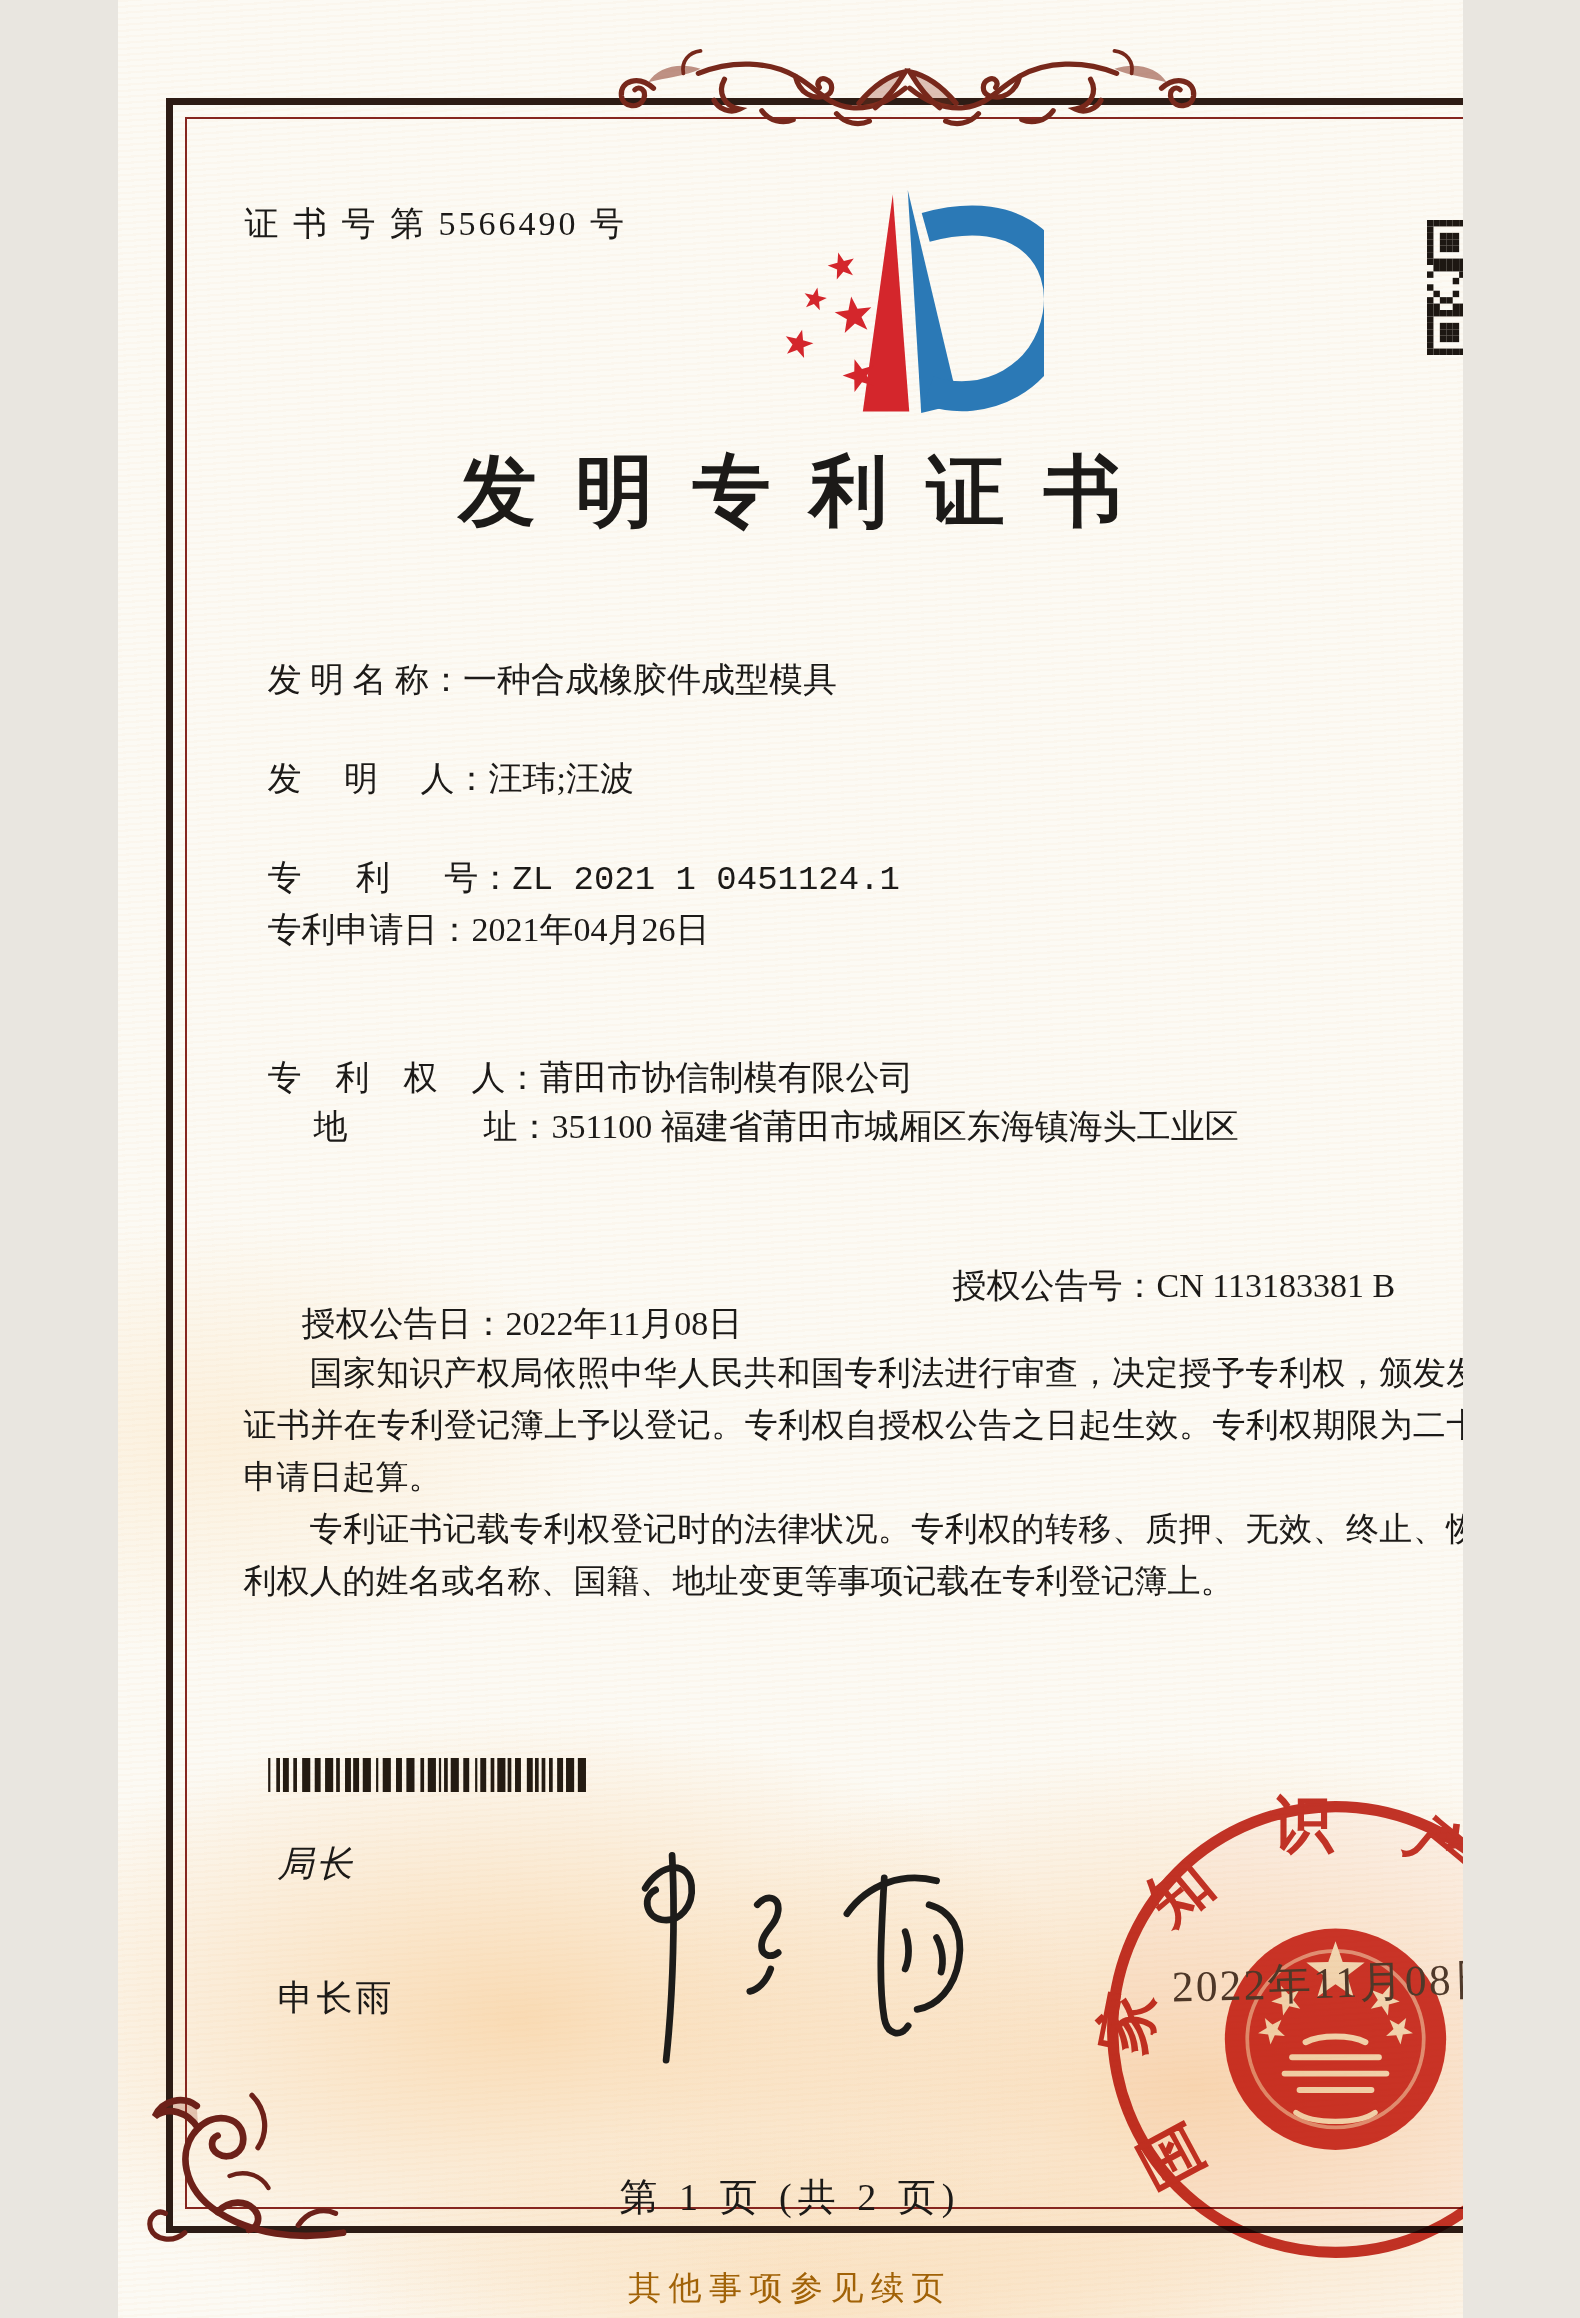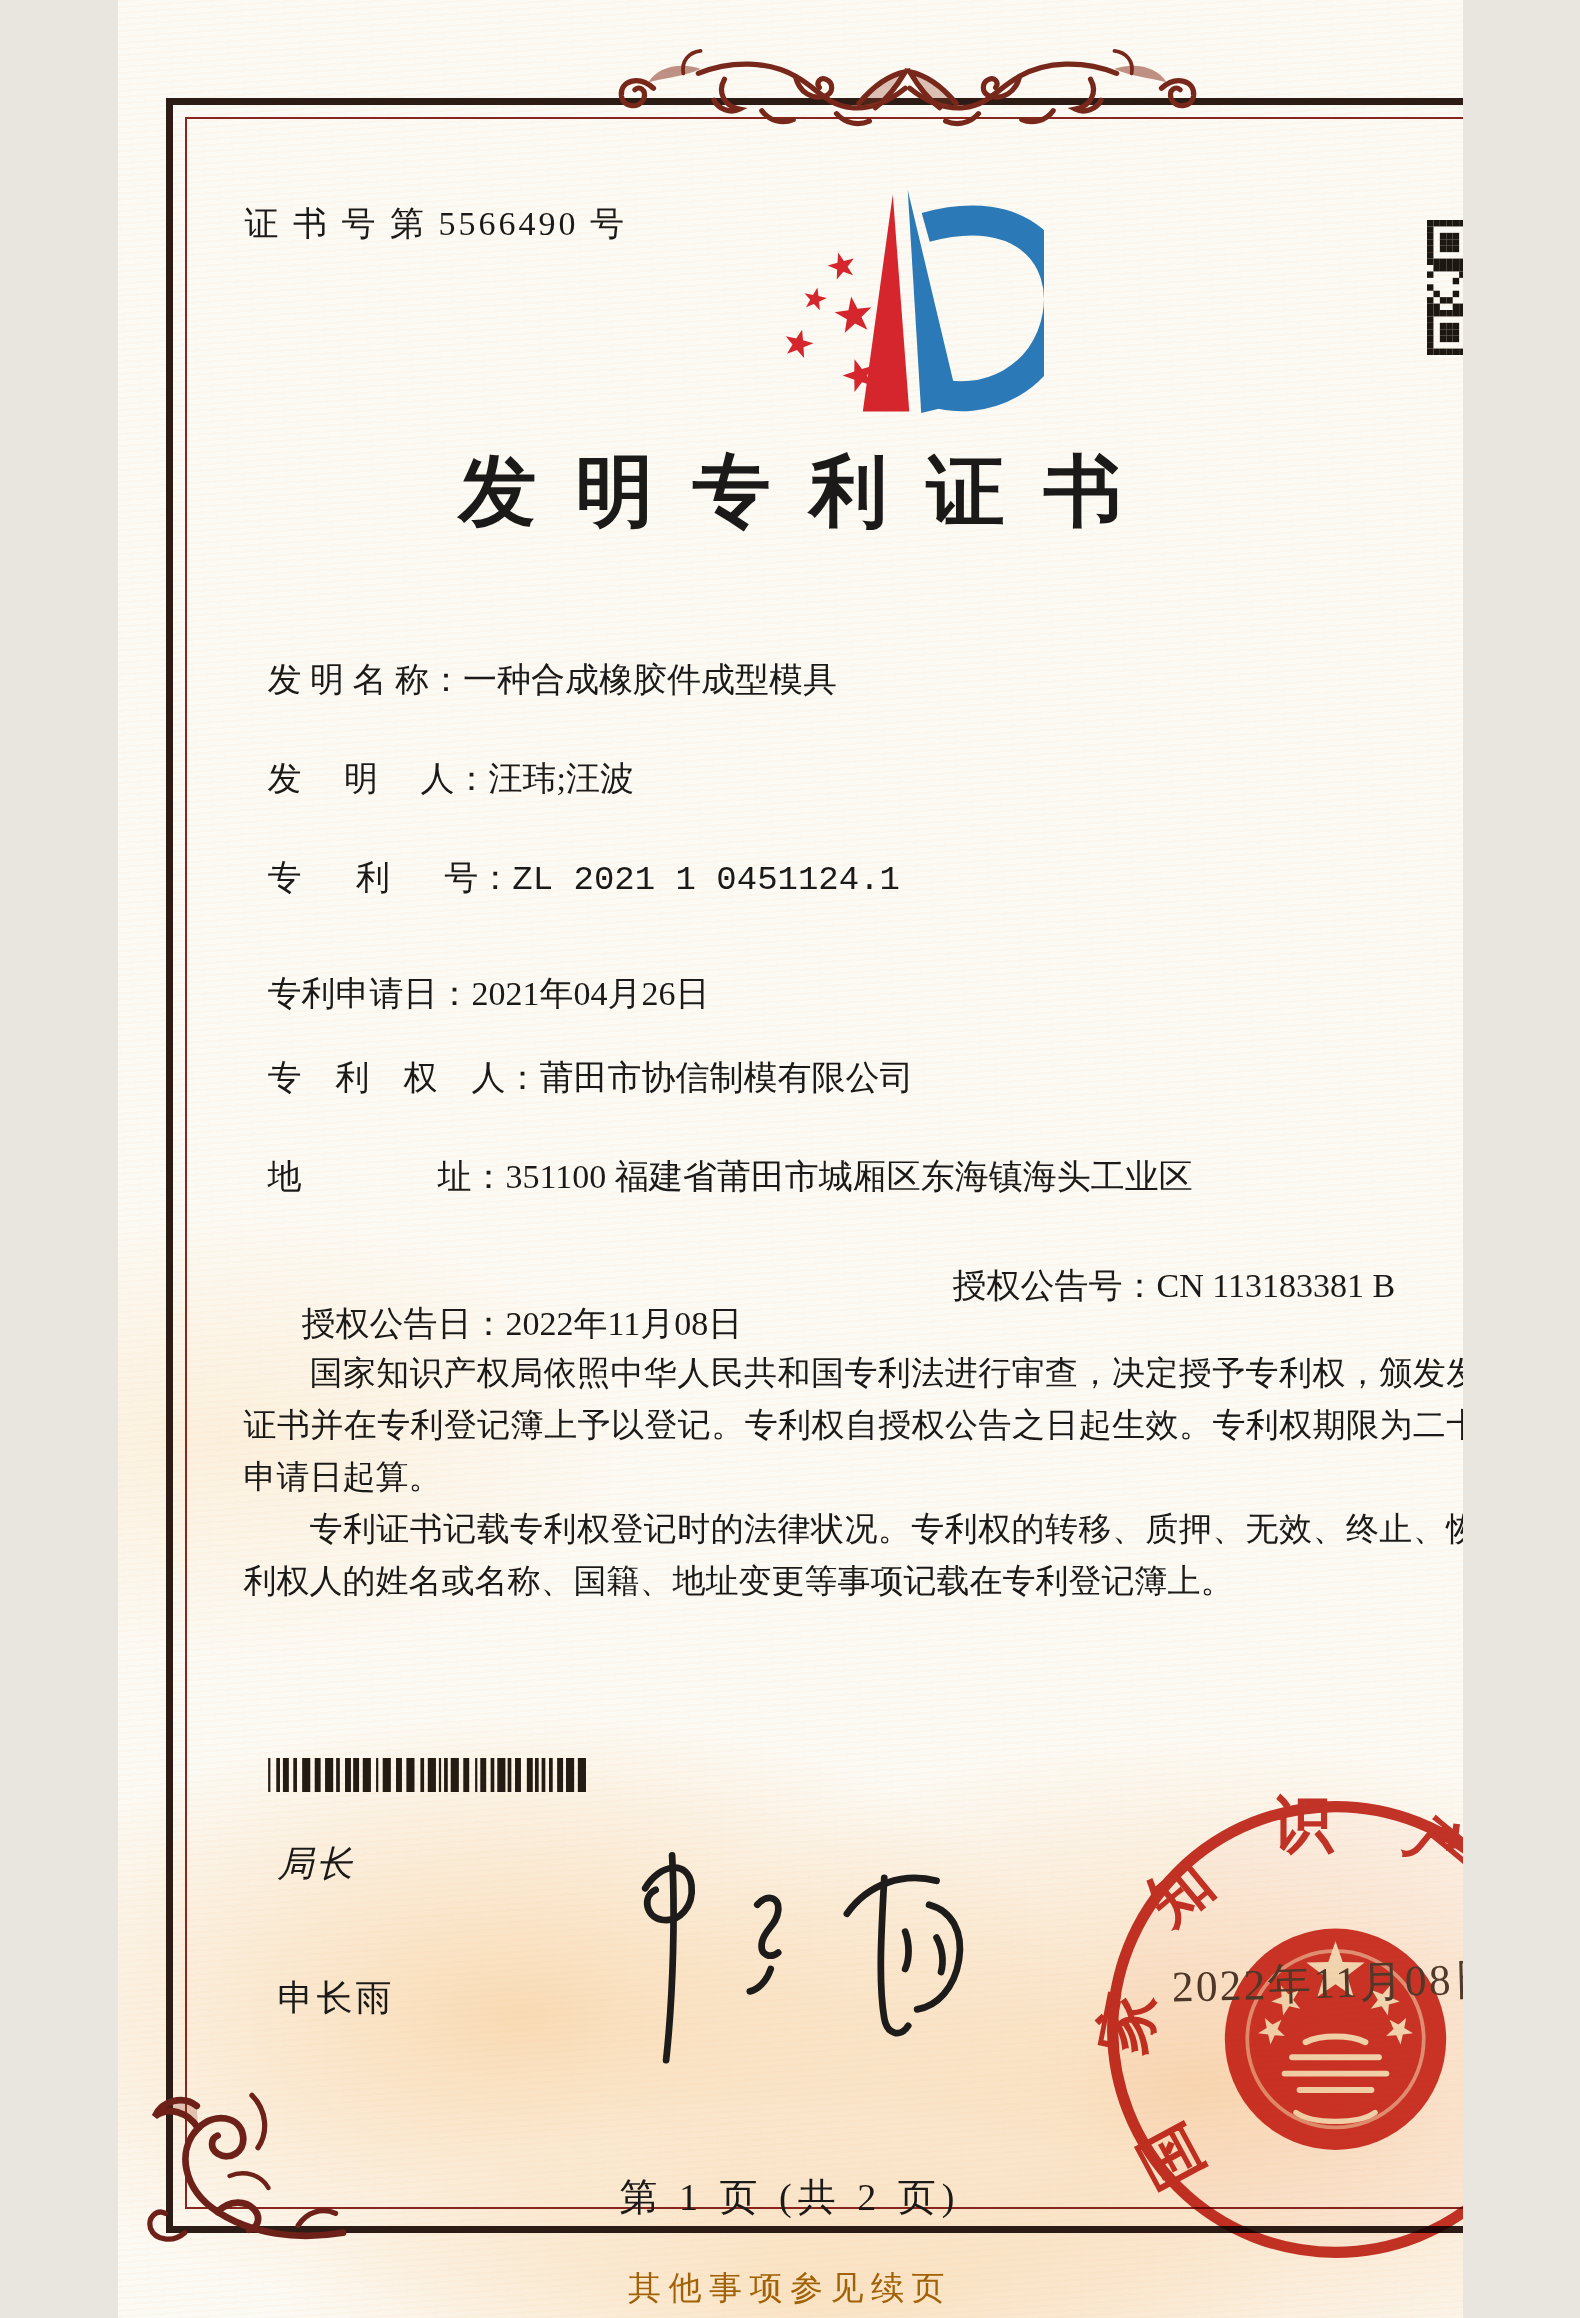--- a/index.html
+++ b/index.html
@@ -15,22 +15,22 @@
       radial-gradient(ellipse 673px 224px at 50% 99%, rgba(248,205,150,.5), rgba(248,205,150,0) 75%),
       repeating-linear-gradient(176deg, rgba(233,178,118,.05) 0 2.2px, rgba(255,255,255,0) 2.2px 6px);}
   .frame-outer{left:48px;top:98px;width:1452px;height:2121px;border:7.5px solid #2d1c15;}
   .frame-inner{left:67px;top:117px;width:1421px;height:2088px;border:2.2px solid #86261f;}
   .cert-no{left:127px;top:201px;font-size:34px;letter-spacing:3px;white-space:pre;}
   .logo{left:649px;top:187px;}
   .qr{left:1309px;top:220px;}
   .doc-title{left:0;right:0;top:440px;text-align:center;font-size:78px;font-weight:bold;
              letter-spacing:39px;padding-left:39px;white-space:nowrap;}
   .field-row{left:150px;font-size:34px;white-space:pre;}
-  .fr1{top:657px;} .fr2{top:756px;} .fr3{top:855px;font-family:Liberation Mono, monospace;} .fr4{top:971px;}
-  .fr5{top:1055px;} .fr6{top:1154px;} .fr7{top:1263px;}
+  .fr1{top:657px;} .fr2{top:756px;} .fr3{top:855px;font-family:Liberation Mono, monospace;} .fr4{top:907px;}
+  .fr5{top:1055px;} .fr6{top:1104px;margin-left:46px;} .fr7{top:1263px;}
   .pair2{position:absolute;left:685px;top:0;white-space:pre;text-align:center;}
   .paras{left:126px;top:1347px;width:1336px;font-size:33px;line-height:52px;
          text-align:justify;text-justify:inter-character;}
   .paras p{margin:0;text-indent:66px;}
   .barcode{left:148px;top:1758px;}
   .signer-title{left:160px;top:1840px;font-size:36px;letter-spacing:3px;font-style:italic;}
   .signer-name{left:160px;top:1974px;font-size:36px;letter-spacing:3px;}
   .signature{left:415px;top:1842px;}
   .seal{left:967px;top:1779px;mix-blend-mode:multiply;opacity:.95;}
   .seal-ringtext{font-size:82px;font-weight:bold;letter-spacing:88px;fill:#c12a1e;}

